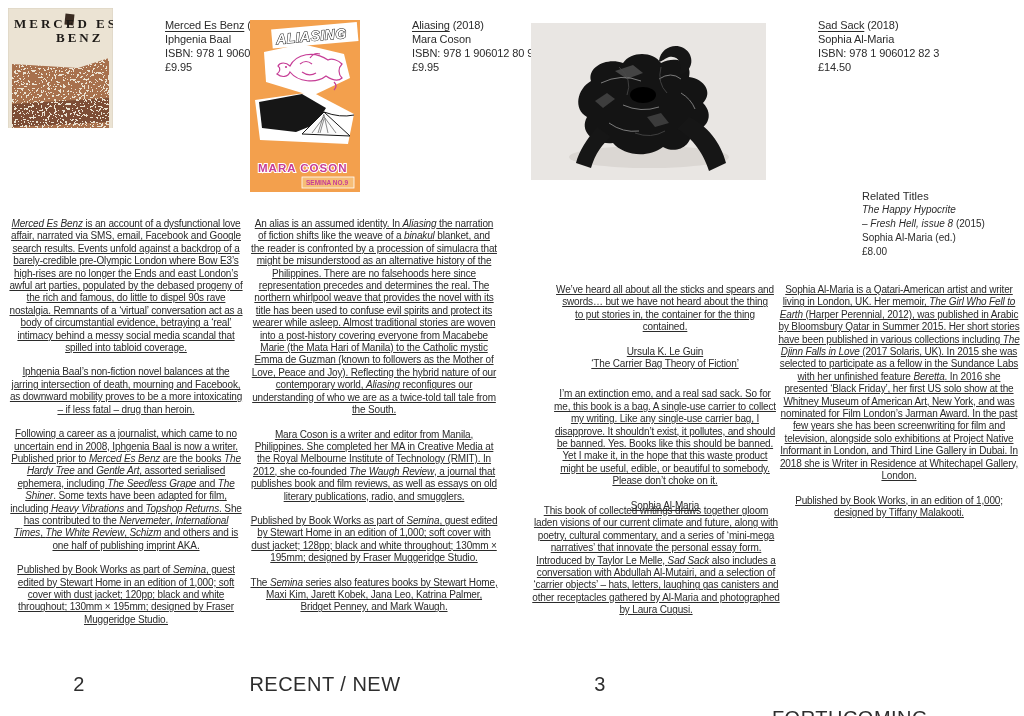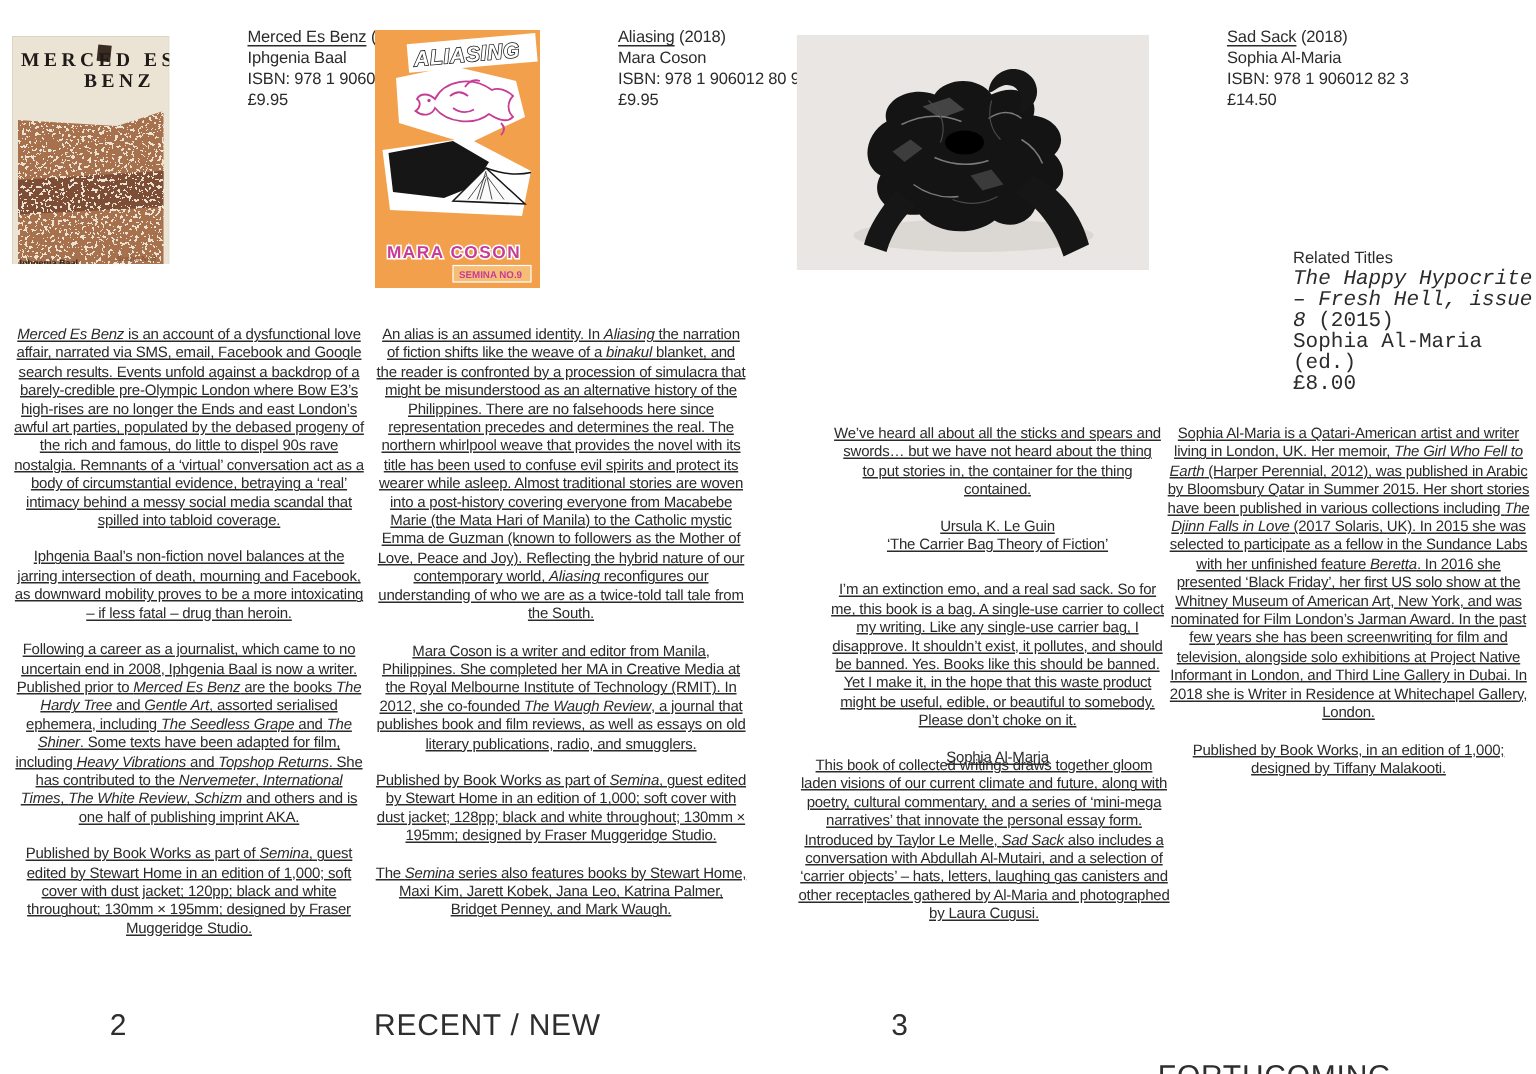--- a/index.html
+++ b/index.html
@@ -12,35 +12,35 @@
   .info{font-size:11px;line-height:14px;letter-spacing:-0.1px;margin-left:40px;}
   .info-line{white-space:nowrap;}
   .u{text-decoration:underline;text-underline-offset:1.5px;}
   
   .colblock{font-size:10px;line-height:12.4px;letter-spacing:-0.15px;text-align:center;text-decoration:underline;}
   .para{margin:0 0 12px 0;}
   .para.indent{margin-left:20px;}
   .para.gap{margin-top:18px;}
   .it{font-style:italic;}
   
-  .related-heading{font-size:11px;line-height:14px;}
-  .serifblock{font-family:Liberation Mono, monospace;font-size:14px;line-height:14px;}
+  .related-heading{font-size:11px;line-height:14px;margin-top:24px;}
+  .serifblock{font-family:Liberation Sans, sans-serif;font-size:10px;line-height:14px;}
   .serifblock .para{margin:0;}
   
   .folio{font-size:20px;letter-spacing:0.5px;color:#2e2e2e;}
   
   .coverbox{overflow:hidden;}
   .coverbox svg{display:block;}
 </style>
 </head>
 <body>
 
 <div class="sheet">
 
-  <div class="abs coverbox" style="left:8px;top:24px;width:105px;height:152px;">
+  <div class="abs coverbox" style="left:8px;top:8px;width:105px;height:120px;">
     <svg width="105" height="168" viewBox="0 0 105 168">
       <defs>
         <filter id="spk" x="-5%" y="-5%" width="110%" height="110%">
           <feTurbulence type="fractalNoise" baseFrequency="0.45" numOctaves="3" seed="11" result="n"></feTurbulence>
           <feComponentTransfer in="n" result="nn">
               <feFuncA type="discrete" tableValues="0 0 1 1 1"></feFuncA>
             </feComponentTransfer>
           <feComposite in="SourceGraphic" in2="nn" operator="in"></feComposite>
         </filter>
       </defs>

